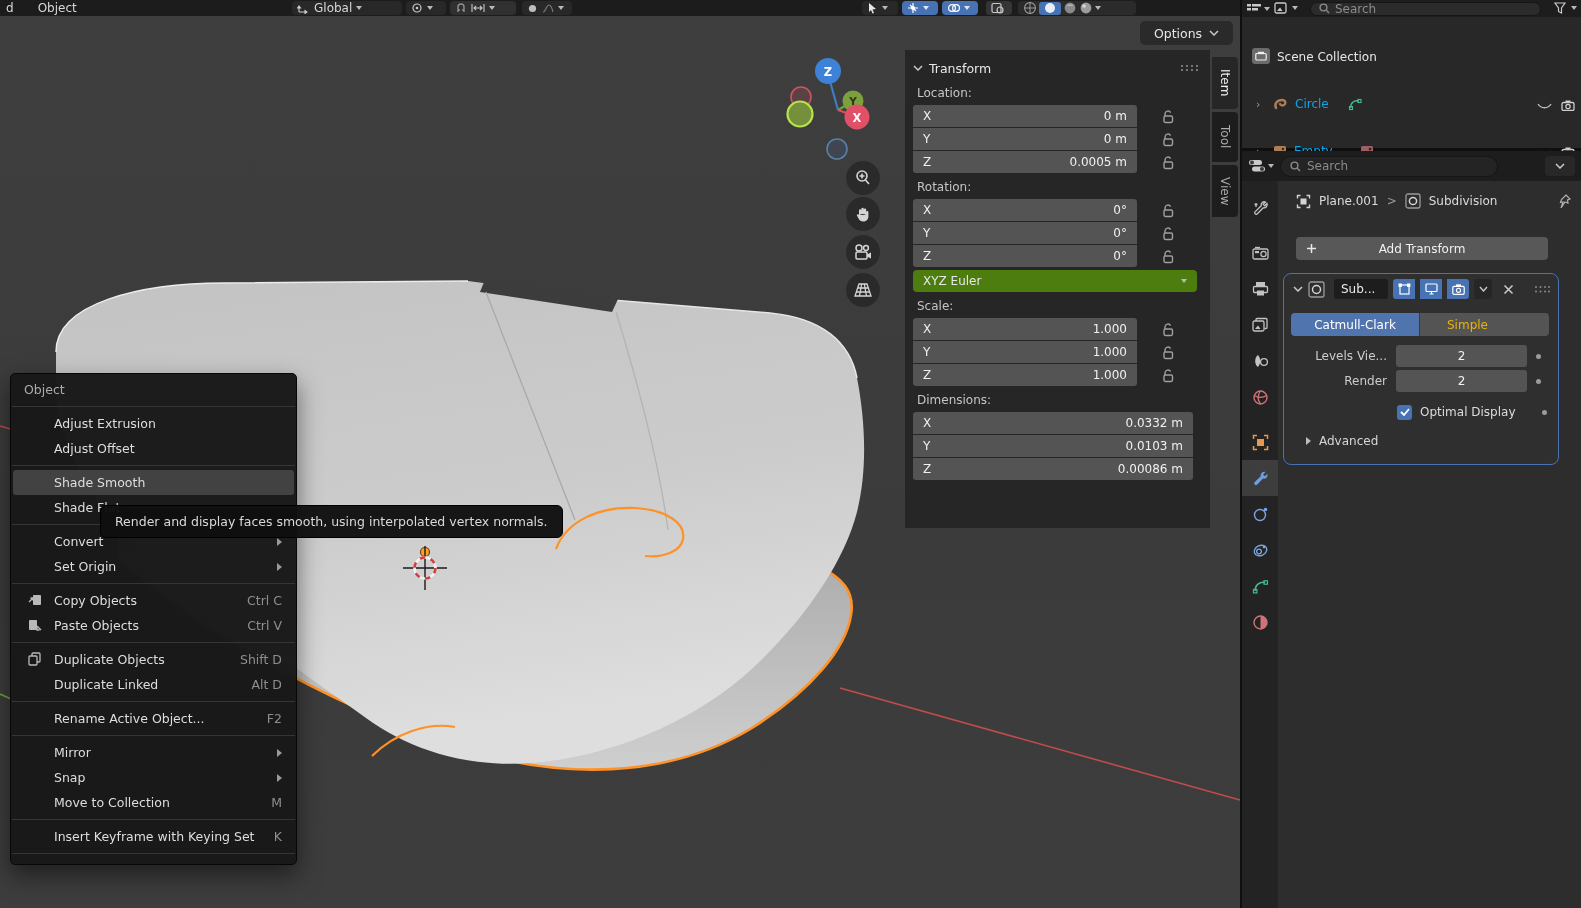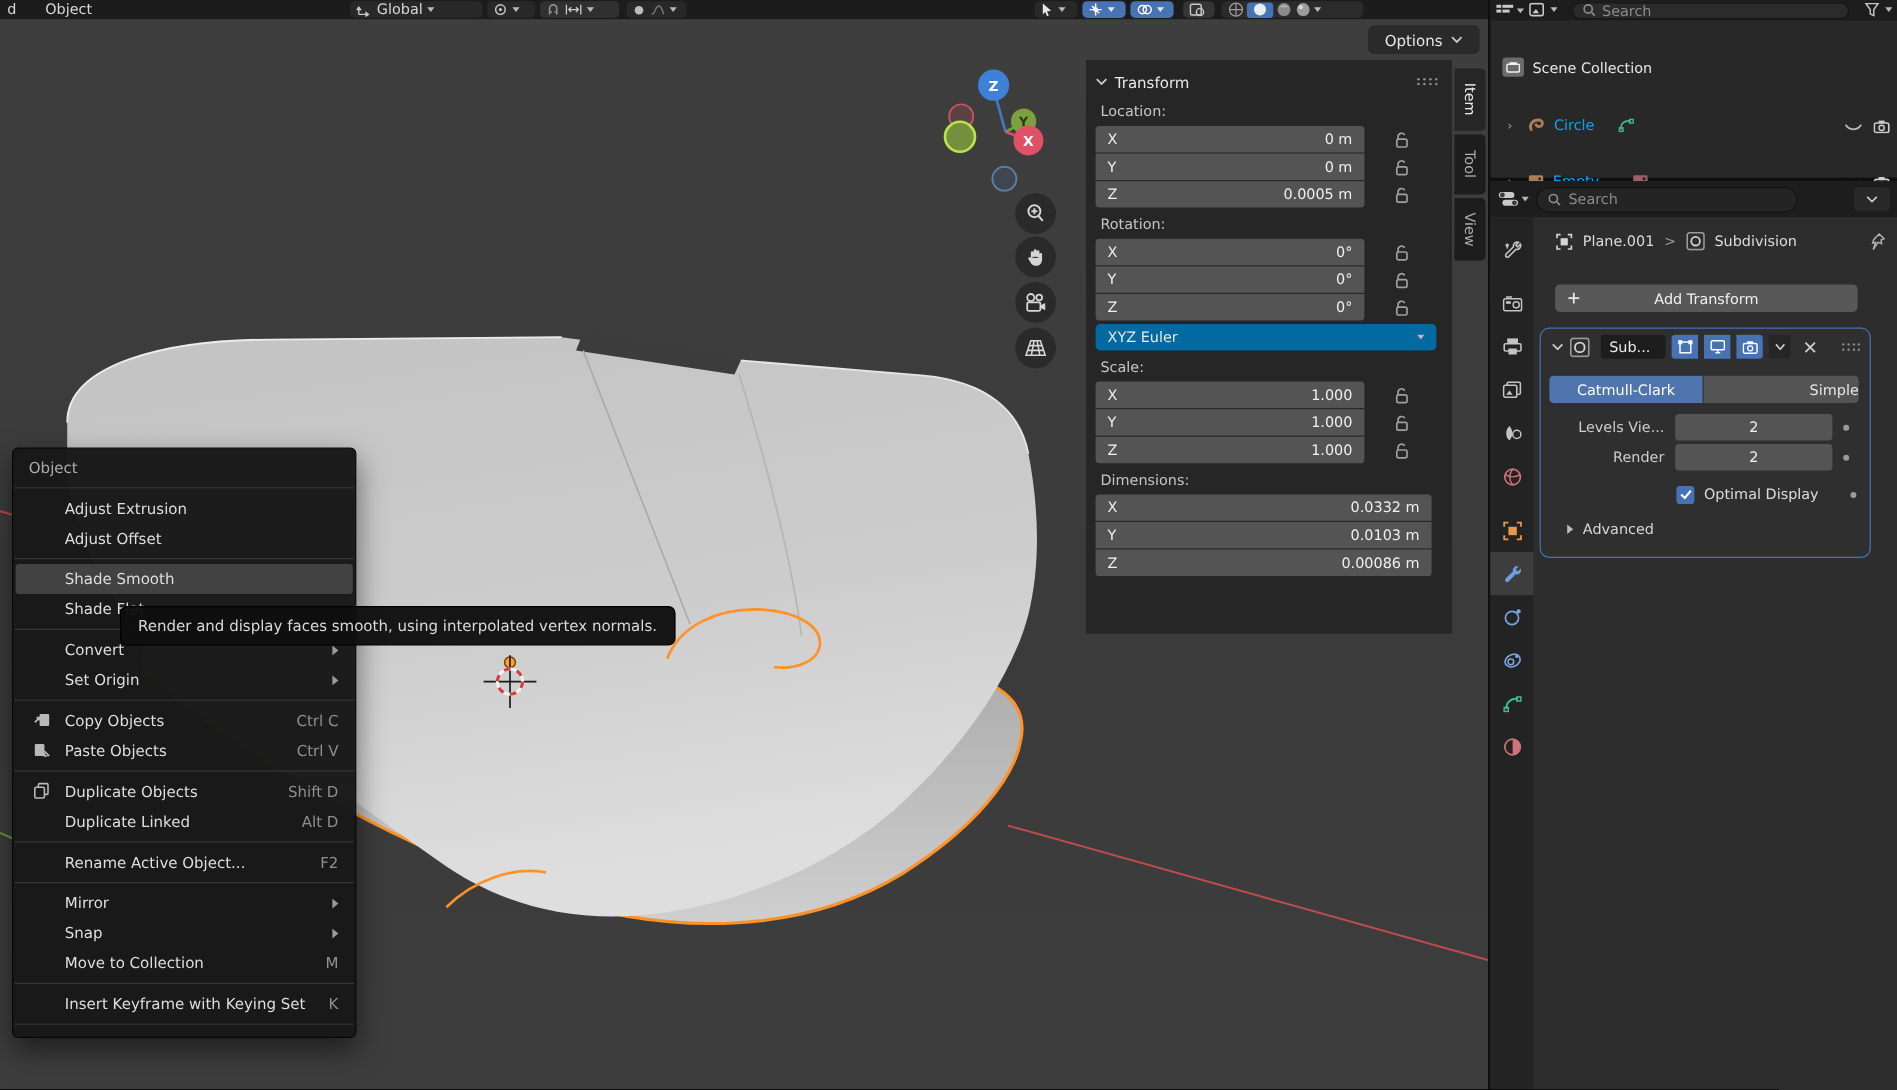--- a/index.html
+++ b/index.html
@@ -38,21 +38,21 @@
   .np-grip { margin-left:auto; }
   .np-label { color:#c5c5c5; margin:7px 0 3px 4px; height:16px; }
   .frow { display:flex; align-items:center; margin-bottom:1px; }
   .field { display:flex; align-items:center; width:224px; height:22px; background:#545454;
            padding:0 10px; color:#f0f0f0; }
   .fgroup .frow:first-child .field { border-radius:3px 3px 0 0; }
   .fgroup .frow:last-child  .field { border-radius:0 0 3px 3px; }
   .field .fv { margin-left:auto; }
   .locks { margin-left:24px; }
   .wide .field { width:280px; }
-  .dropdown { display:flex; align-items:center; width:284px; height:22px; background:#0369a1;
+  .dropdown { display:flex; align-items:center; width:284px; height:22px; background:#4d7c0f;
               border-radius:4px; padding:0 10px; color:#e8e8e8; margin-top:3px; }
   .dropdown .cvt { margin-left:auto; }
 
   
   .vtab { position:absolute; left:1212px; width:26px; border-radius:0 4px 4px 0;
           writing-mode:vertical-rl; display:flex; align-items:center; justify-content:center;
           font-size:12px; }
   .vtab.active { background:rgba(37,37,37,.95); color:#eaeaea; }
   .vtab.idle { background:rgba(26,26,26,.9); color:#ababab; }
 
@@ -116,21 +116,21 @@
   .mp-tg { width:22px; height:20px; background:#4772b3; display:flex; align-items:center; justify-content:center; }
   .mp-tg.first { border-radius:3px 0 0 3px; }
   .mp-tg.last { border-radius:0 3px 3px 0; }
   .mp-cv { width:18px; height:20px; background:#262626; border-radius:0 3px 3px 0;
            display:flex; align-items:center; justify-content:center; }
   .mp-x { margin-left:6px; }
   .mp-grip { margin-left:auto; }
   .seg { position:absolute; left:7px; top:39px; width:258px; height:23px; border-radius:4px;
          overflow:hidden; display:flex; }
   .seg .s1 { width:128px; background:#4f74ae; color:#fff; display:flex; align-items:center; justify-content:center; }
-  .seg .s2 { flex:1; background:#545454; color:#e5e5e5; display:flex; align-items:center; justify-content:flex-end;
+  .seg .s2 { flex:1; background:#545454; color:#eab308; display:flex; align-items:center; justify-content:flex-start;
              border-left:1px solid #3a3a3a;padding-left:27px; }
   .mrow { position:absolute; left:0; width:276px; height:22px; display:flex; align-items:center; }
   .mlabel { width:112px; text-align:right; color:#cdcdcd; padding-right:9px; }
   .mfield { width:131px; height:22px; background:#545454; border-radius:3px; color:#f2f2f2;
             display:flex; align-items:center; justify-content:center; }
   .mdot { width:5px; height:5px; border-radius:50%; background:#9b9b9b; margin-left:9px; }
   .chk { width:15px; height:15px; background:#4772b3; border-radius:3px; display:flex;
          align-items:center; justify-content:center; margin-left:113px; }
   .advanced { position:absolute; left:22px; top:160px; display:flex; align-items:center; gap:8px; color:#d6d6d6; }
   .arr-r { width:0;height:0;border-top:4px solid transparent;border-bottom:4px solid transparent;

